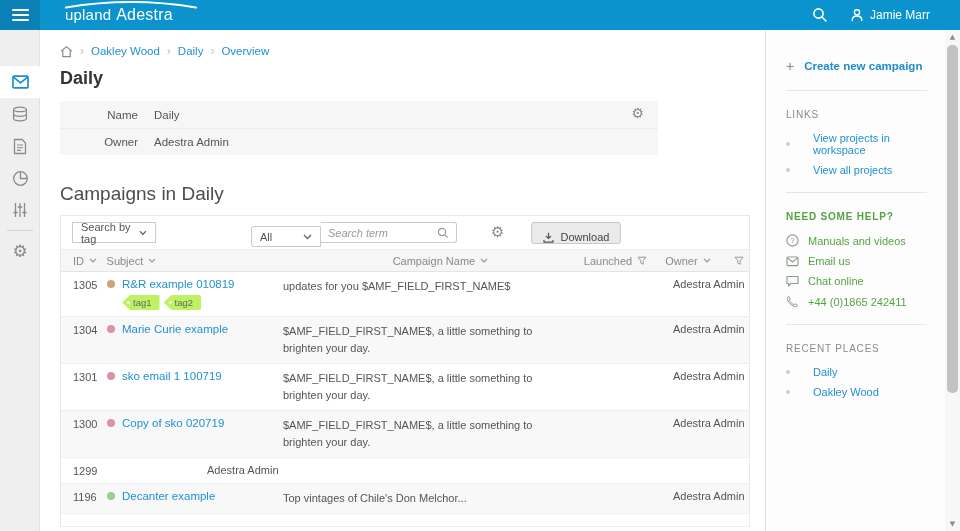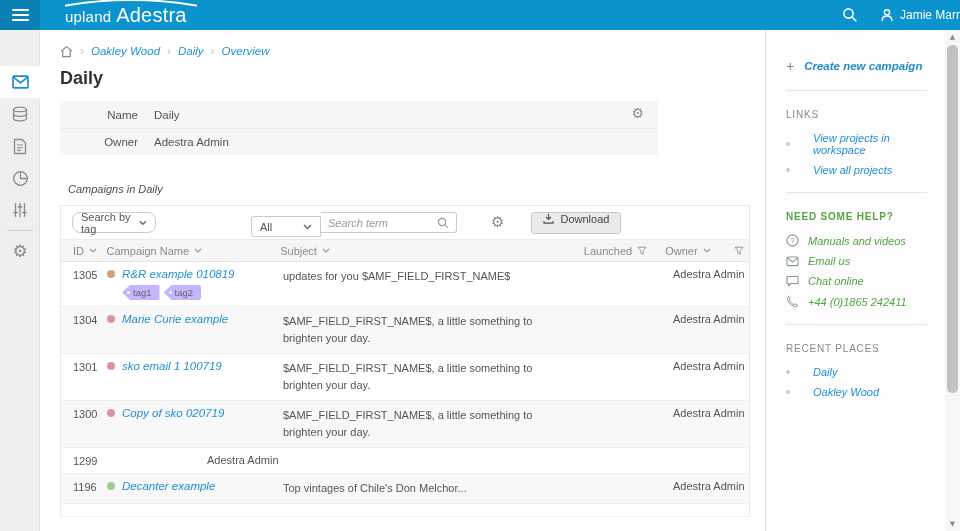--- a/index.html
+++ b/index.html
@@ -1,31 +1,31 @@
 <!DOCTYPE html>
 <html><head>
 <meta charset="utf-8">
 <style>
   * { margin:0; padding:0; box-sizing:border-box; }
   html,body { width:960px; height:531px; overflow:hidden; background:#fff;
     font-family:"Liberation Sans", sans-serif; color:#555; }
   body { position:relative; }
-  a { cursor:pointer; text-decoration:none;font-style:italic; }
+  a { cursor:pointer; text-decoration:none; }
 
   
   .topbar { position:absolute; top:0; left:0; width:960px; height:30px;
     background:#0b93ce; display:flex; align-items:center; z-index:20; }
   .menu-box { width:40px; height:30px; background:#0a80b5; display:flex;
     align-items:center; justify-content:center; flex-direction:column; gap:3px; cursor:pointer; }
   .menu-box i { display:block; width:17px; height:2px; background:#fff; border-radius:1px; }
   .logo { position:relative; margin-left:25px; color:#fff; display:flex; align-items:baseline; gap:5px; }
   .logo .swoosh { position:absolute; top:-6px; left:-2px; }
   .logo .upland { font-size:15px; font-weight:300; letter-spacing:.2px; }
-  .logo .adestra { font-size:20px; font-weight:400; letter-spacing:.2px; }
-  .topbar-right { margin-left:auto; display:flex; align-items:center; gap:22px; }
+  .logo .adestra { font-size:16px; font-weight:400; letter-spacing:.2px; }
+  .topbar-right { margin-left:auto; display:flex; align-items:center; gap:22px; padding-right:30px; }
   .tb-search { cursor:pointer; display:flex; }
   .tb-user { display:flex; align-items:center; gap:6px; cursor:pointer; color:#fff; font-size:12px; }
 
   
   .lsidebar { position:absolute; top:30px; left:0; bottom:0; width:40px;
     background:#efefef; border-right:1px solid #e2e2e2; }
   .ls-item { width:40px; height:32px; display:flex; align-items:center; justify-content:center; cursor:pointer; }
   .ls-item.first { margin-top:36px; }
   .ls-item.active { background:#fff; }
   .ls-divider { width:26px; height:1px; background:#d4d4d4; margin:4px auto; }
@@ -38,35 +38,35 @@
   .breadcrumb a { color:#2191d2; }
   .page-title { font-size:18px; font-weight:700; color:#333; margin:10px 0 12px; }
 
   .info-box { width:598px; background:#f6f6f6; border-radius:2px; position:relative; }
   .info-row { display:flex; align-items:center; height:27px; font-size:11.5px; }
   .info-row + .info-row { border-top:1px solid #ececec; }
   .info-label { width:78px; text-align:right; color:#555; }
   .info-value { margin-left:16px; color:#555; }
   .info-gear { position:absolute; top:5px; right:14px; cursor:pointer; }
 
-  .section-heading { font-size:11px; color:#4d4d4d; margin:28px 8px 10px;font-style:italic; }
+  .section-heading { font-size:19px; color:#4d4d4d; margin:28px 0 10px; }
 
   .panel { width:690px; border:1px solid #e9e9e9; border-bottom:none; background:#fff; }
   .toolbar { display:flex; align-items:center; height:33px; padding:0 11px; gap:0; }
   .selectbox { display:flex; align-items:center; justify-content:space-between; border:1px solid #ccc;
-    border-radius:8px; height:21px; padding:0 8px; font-size:11px; color:#555; background:#fff; cursor:pointer; }
+    border-radius:0; height:21px; padding:0 8px; font-size:11px; color:#555; background:#fff; cursor:pointer; }
   .sel-tag { width:84px; }
   .sel-type { width:70px; margin-left:95px; border-radius:3px 0 0 3px;margin-top:8px; }
   .searchbox { display:flex; align-items:center; border:1px solid #ccc; border-left:none;
     border-radius:0 3px 3px 0; height:21px; width:136px; padding:0 7px; }
   .searchbox input { border:none; outline:none; flex:1; font-size:11px; color:#555; min-width:0;
     font-family:"Liberation Sans", sans-serif; background:transparent; }
   .searchbox input::placeholder { font-style:italic; color:#9a9a9a; }
   .toolbar .gear-glyph { margin-left:34px; cursor:pointer; font-size:15px; }
-  .btn-download { margin-left:27px; display:flex; align-items:flex-start; gap:6px; background:#eaeaea;
+  .btn-download { margin-left:27px; display:flex; align-items:flex-end; gap:6px; background:#eaeaea;
     border:1px solid #c9c9c9; border-radius:3px; height:22px; padding:0 11px; font-size:11px; color:#444;
     cursor:pointer; font-family:"Liberation Sans", sans-serif; }
 
   
   .thead { display:flex; align-items:center; height:23px; background:#f6f6f6;
     border-top:1px solid #ececec; border-bottom:1px solid #e4e4e4; font-size:11px; color:#8a8a8a; }
   .hcell { display:flex; align-items:center; gap:5px; cursor:pointer; }
   .c-id { width:34px; margin-left:12px; }
   .c-name { width:176px; }
   .c-subject { width:290px; }
@@ -74,21 +74,21 @@
   .c-owner { width:75px; padding-left:10px; }
   .c-filter { width:20px; justify-content:center; }
 
   .trow { display:flex; font-size:11px; color:#555; border-bottom:1px solid #efefef; padding:6px 0; align-items:flex-start; }
   .trow:nth-child(even) { background:#f8f8f8; }
   .trow .c-id { padding-top:1px; }
   .name-line { display:flex; align-items:center; gap:7px; }
   .dot { width:8px; height:8px; border-radius:50%; flex:none; display:inline-block; }
   .clink { color:#2191d2; font-size:11.5px; }
   .tags-line { margin:5px 0 0 15px; display:flex; gap:4px; }
-  .tag { background:#c4b5fd; color:#666; font-size:9.5px; padding:2px 8px 2px 11px; position:relative;
+  .tag { background:#bef264; color:#666; font-size:9.5px; padding:2px 8px 2px 11px; position:relative;
     border-radius:2px; clip-path:polygon(8px 0, 100% 0, 100% 100%, 8px 100%, 0 50%); cursor:pointer;text-align:right; }
   .tag::before { content:""; position:absolute; left:5px; top:50%; margin-top:-1.5px; width:3px; height:3px;
     border-radius:50%; background:#f7f7f7; }
   .cell-subject { width:290px; line-height:1.55; padding-right:14px; }
   .cell-launched { width:90px; text-align:right; padding-right:14px; }
   .check { color:#5cb85c; font-size:12px; font-weight:700; font-family:"DejaVu Sans", sans-serif; }
   .cell-owner { width:85px; padding-left:10px; }
 
   
   .rsidebar { position:absolute; top:30px; left:765px; width:180px; bottom:0; background:#fdfdfd;
@@ -248,28 +248,28 @@
       </button>
     </div>
 
     <div class="thead">
       <div class="hcell c-id">
         <span>ID</span>
         <svg width="8" height="5" viewBox="0 0 8 5">
             <path d="M1 1l3 3 3-3" stroke="#999" stroke-width="1.2" fill="none"></path>
           </svg>
       </div>
+      <div class="hcell c-subject">
+        <span>Subject</span>
+        <svg width="8" height="5" viewBox="0 0 8 5">
+            <path d="M1 1l3 3 3-3" stroke="#999" stroke-width="1.2" fill="none"></path>
+          </svg>
+      </div>
       <div class="hcell c-name">
         <span>Campaign Name</span>
-        <svg width="8" height="5" viewBox="0 0 8 5">
-            <path d="M1 1l3 3 3-3" stroke="#999" stroke-width="1.2" fill="none"></path>
-          </svg>
-      </div>
-      <div class="hcell c-subject">
-        <span>Subject</span>
         <svg width="8" height="5" viewBox="0 0 8 5">
             <path d="M1 1l3 3 3-3" stroke="#999" stroke-width="1.2" fill="none"></path>
           </svg>
       </div>
       <div class="hcell c-launched">
         <span>Launched</span>
         <svg width="10" height="10" viewBox="0 0 10 10">
             <path d="M1 1.2h8L6.2 4.6v3.6L3.8 7V4.6z" stroke="#999" stroke-width="1" fill="none" stroke-linejoin="round"></path>
           </svg>
       </div>

